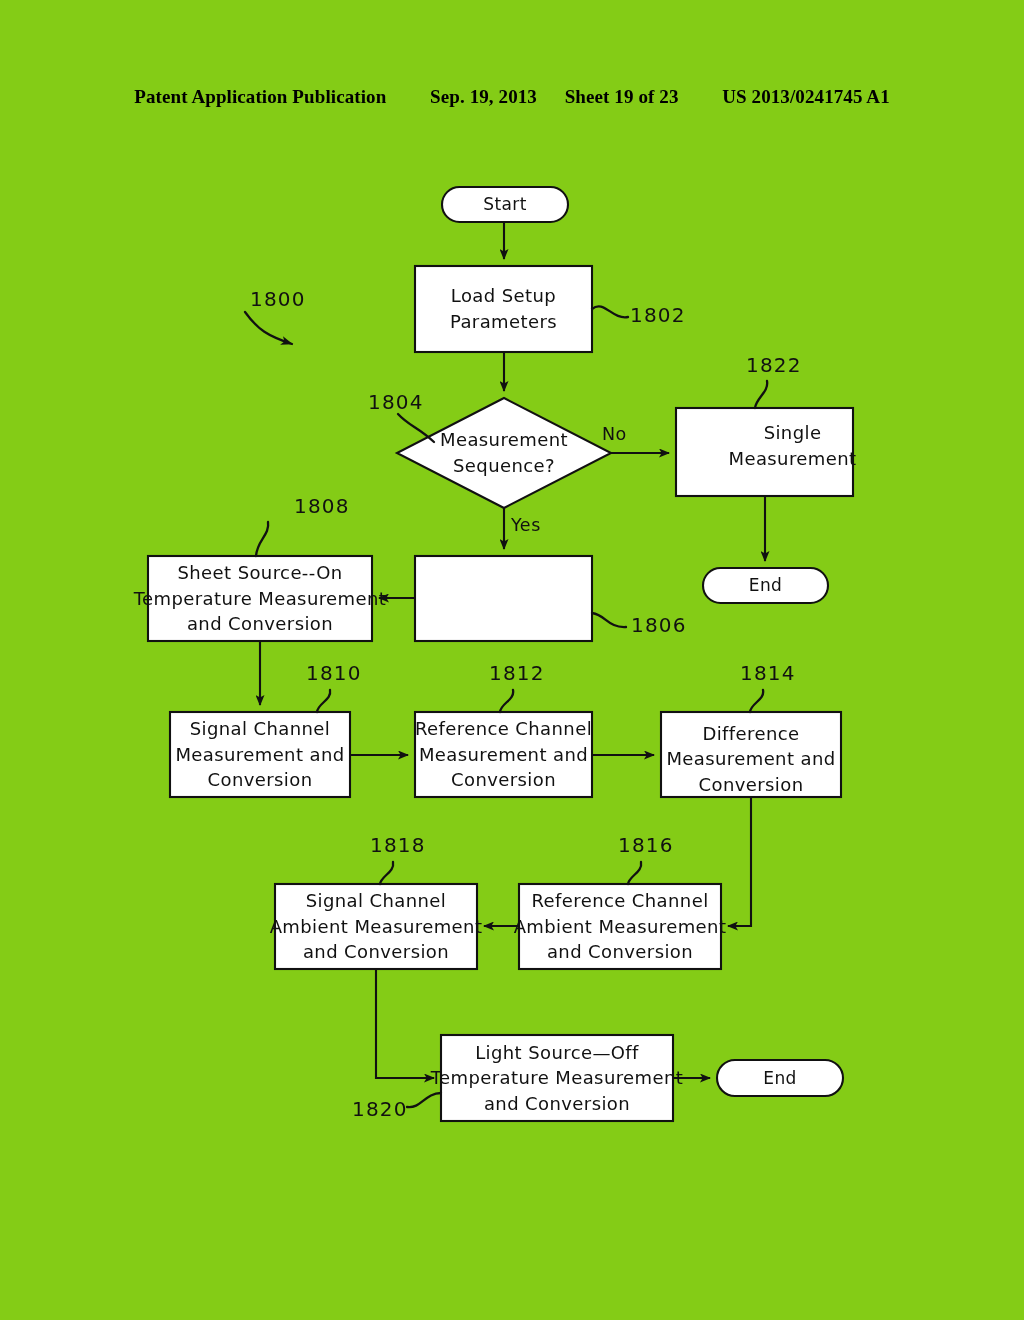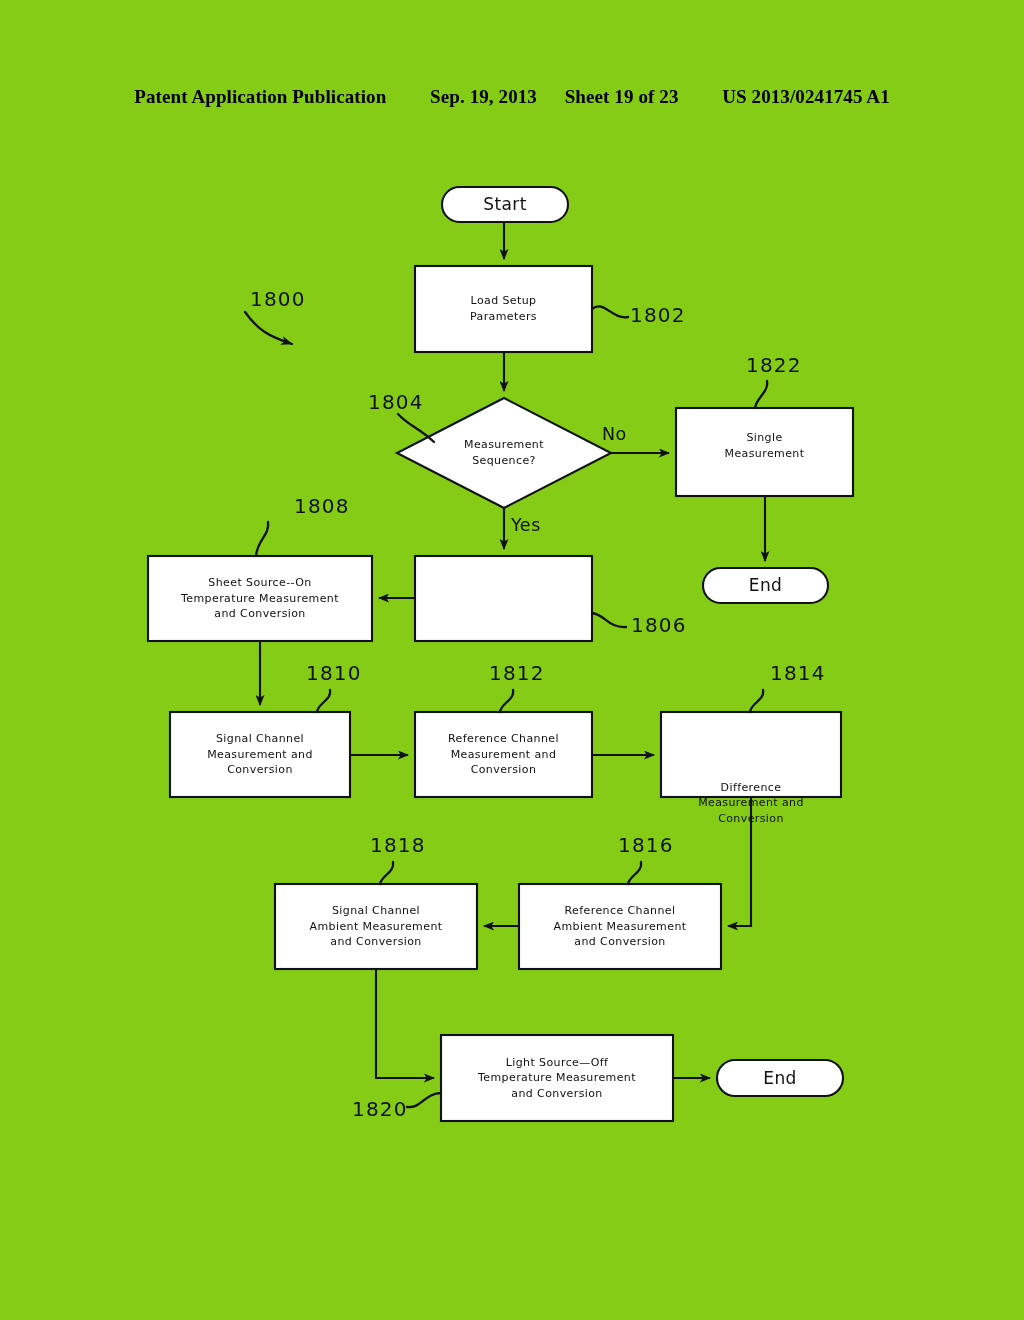--- a/index.html
+++ b/index.html
@@ -48,21 +48,21 @@
 
   
   .node-label {
     position: absolute;
     display: flex;
     flex-direction: column;
     align-items: center;
     justify-content: center;
     text-align: center;
     font-family: "DejaVu Sans", sans-serif;
-    font-size: 11px;
+    font-size: 18px;
     line-height: 1.42;
     letter-spacing: 0.4px;
     color: #111;
     pointer-events: none;
   }
   .node-label.pill { font-size: 17px; }
   .node-label .ln { display: block; white-space: nowrap; }
 
   
   .ref-num {
@@ -217,21 +217,21 @@
   <div class="node-label" style="left:415px; top:266px; width:177px; height:86px;">
     <span class="ln">Load  Setup</span>
     <span class="ln">Parameters</span>
   </div>
 
   <div class="node-label" style="left:397px; top:403px; width:214px; height:100px;">
     <span class="ln">Measurement</span>
     <span class="ln">Sequence?</span>
   </div>
 
-  <div class="node-label" style="left:676px; top:408px; width:177px; height:76px;">
+  <div class="node-label" style="left:676px; top:408px; width:177px; height:76px;padding-left:28px;">
     <span class="ln">Single</span>
     <span class="ln">Measurement</span>
   </div>
 
   <div class="node-label pill" style="left:703px; top:568px; width:125px; height:35px;">
     <span class="ln">End</span>
   </div>
 
 
   <div class="node-label" style="left:148px; top:556px; width:224px; height:85px;">
@@ -245,21 +245,21 @@
     <span class="ln">Measurement  and</span>
     <span class="ln">Conversion</span>
   </div>
 
   <div class="node-label" style="left:415px; top:712px; width:177px; height:85px;">
     <span class="ln">Reference  Channel</span>
     <span class="ln">Measurement  and</span>
     <span class="ln">Conversion</span>
   </div>
 
-  <div class="node-label" style="left:661px; top:712px; width:180px; height:94px;margin-top:44px;">
+  <div class="node-label" style="left:661px; top:712px; width:180px; height:94px;">
     <span class="ln">Difference</span>
     <span class="ln">Measurement  and</span>
     <span class="ln">Conversion</span>
   </div>
 
   <div class="node-label" style="left:519px; top:884px; width:202px; height:85px;">
     <span class="ln">Reference  Channel</span>
     <span class="ln">Ambient  Measurement</span>
     <span class="ln">and  Conversion</span>
   </div>
@@ -284,19 +284,19 @@
   <div class="branch-label" style="left:511px; top:515px;">Yes</div>
 
   <div class="ref-num" style="left:222px; top:287px;margin-left:28px;">1800</div>
   <div class="ref-num" style="left:630px; top:303px;">1802</div>
   <div class="ref-num" style="left:368px; top:390px;">1804</div>
   <div class="ref-num" style="left:746px; top:353px;">1822</div>
   <div class="ref-num" style="left:246px; top:494px;margin-left:48px;">1808</div>
   <div class="ref-num" style="left:631px; top:613px;">1806</div>
   <div class="ref-num" style="left:306px; top:661px;">1810</div>
   <div class="ref-num" style="left:489px; top:661px;">1812</div>
-  <div class="ref-num" style="left:770px; top:661px;">1814</div>
+  <div class="ref-num" style="left:740px; top:661px;">1814</div>
   <div class="ref-num" style="left:370px; top:833px;">1818</div>
   <div class="ref-num" style="left:618px; top:833px;">1816</div>
   <div class="ref-num" style="left:352px; top:1097px;">1820</div>
 
 
 </div>
 
 </body></html>

